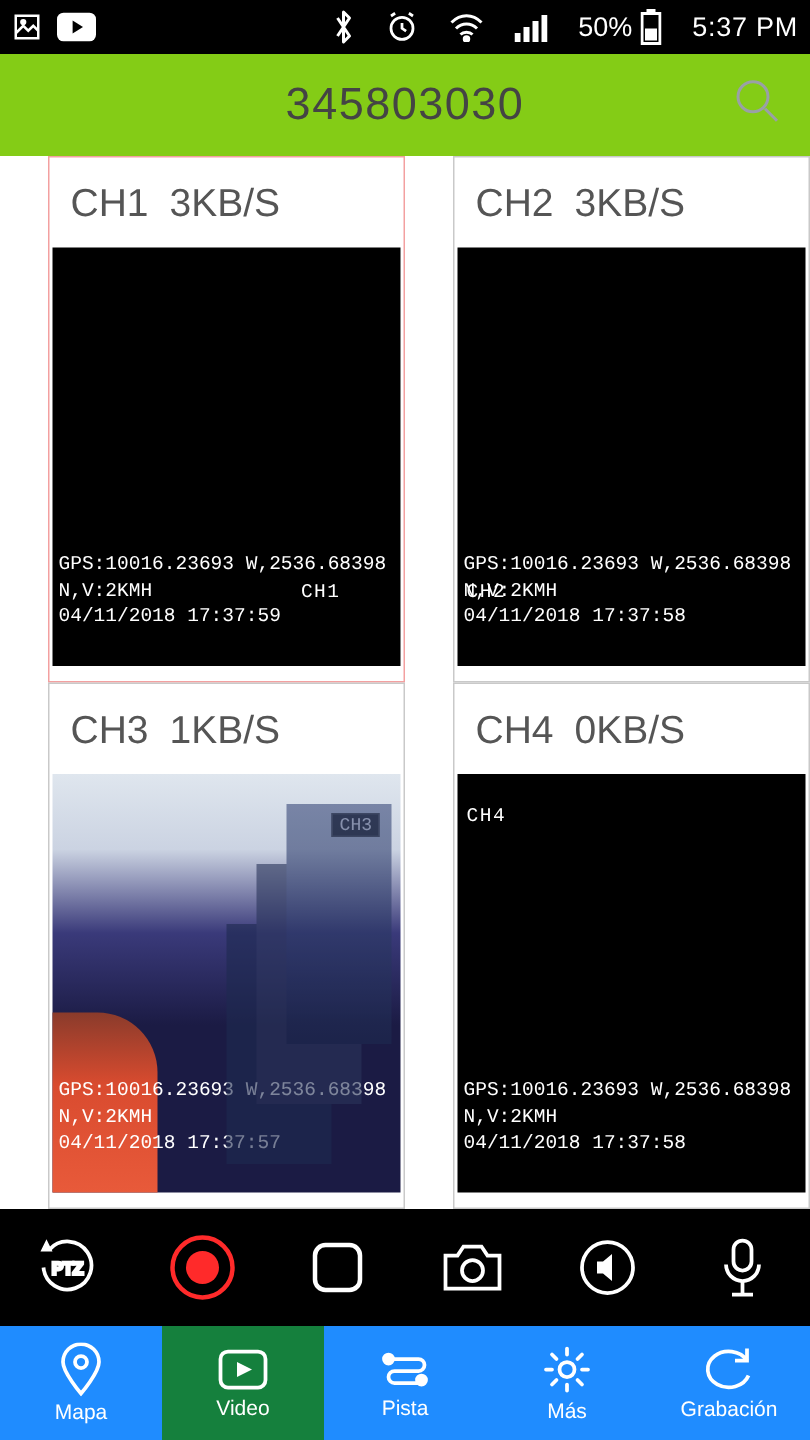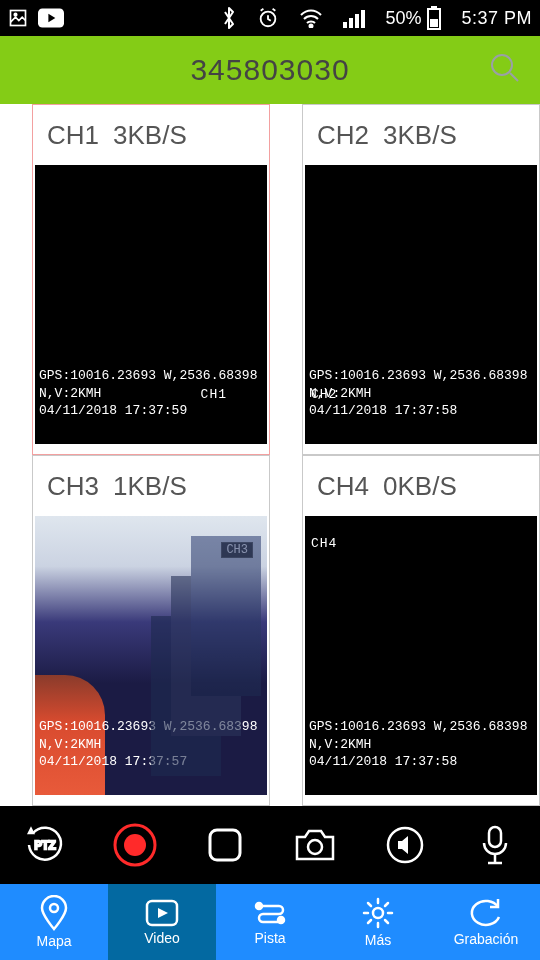--- a/index.html
+++ b/index.html
@@ -26,21 +26,21 @@
   .ch3-video::after{ content:""; position:absolute; right:6px; top:20px; width:70px; height:160px; background:linear-gradient(180deg,#3a4a7a 0%, #1e2a50 100%); box-shadow:-20px 40px 0 0 #2a355a, -40px 80px 0 0 #1e2a50; opacity:0.6; }
   .osd-ch { position:absolute; top:6px; font-weight:normal; letter-spacing:1px; }
   .osd-lines { position:absolute; left:4px; bottom:24px; right:4px; line-height:1.35; }
   .ch3-osd-badge { position:absolute; right:14px; top:26px; background:#222; border:1px solid #444; padding:0 4px; font-size:12px; }
   
   .toolbar { height:78px; background:#000; display:flex; align-items:center; justify-content:space-around; }
   .tool { width:52px; height:52px; display:flex; align-items:center; justify-content:center; }
   
   .bottomnav { height:76px; background:#1f8cff; display:flex; }
   .nav-item { flex:1; display:flex; flex-direction:column; align-items:center; justify-content:center; gap:2px; color:#fff; font-size:14px; }
-  .nav-item.active { background:#0369a1; }
+  .nav-item.active { background:#15803d; }
   .nav-item svg { display:block; }
 </style>
 </head>
 <body>
 
 <div class="statusbar">
   <div class="left">
     <span class="glyph">
       <svg width="20" height="20" viewBox="0 0 24 24" fill="none" stroke="#fff" stroke-width="2">
           <rect x="3" y="3" width="18" height="18"></rect>

